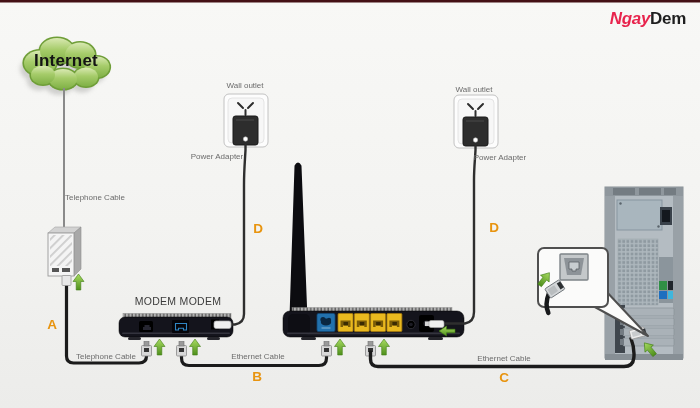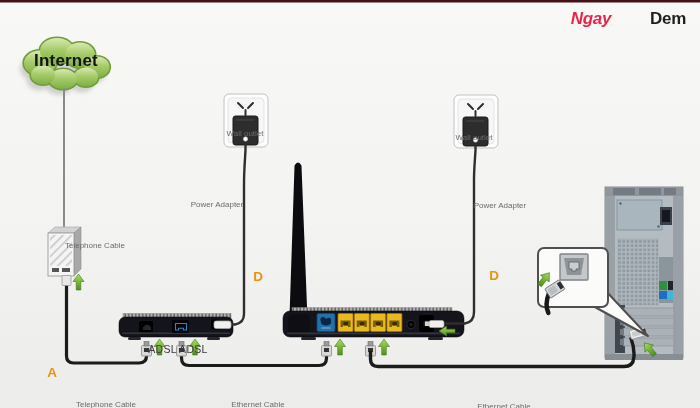--- a/index.html
+++ b/index.html
@@ -1,27 +1,27 @@
 <!DOCTYPE html>
 <html><head>
 <meta charset="utf-8">
 <style>
   html,body{margin:0;padding:0;background:#e9e9e7;font-family:"Liberation Sans",sans-serif;}
   .stage{position:relative;width:700px;height:408px;overflow:hidden;
          background:linear-gradient(180deg,#f8f8f6 0%,#f3f3f1 55%,#ececea 100%);}
   svg{position:absolute;left:0;top:0;}
-  .lbl{position:absolute;transform:translate(-50%,-50%);white-space:nowrap;line-height:1;margin-top:48px;}
+  .lbl{position:absolute;transform:translate(-50%,-50%);white-space:nowrap;line-height:1;}
   .small{font-size:8px;color:#6b6b6b;}
   .device{font-size:10.5px;color:#3c3c3c;font-weight:500;letter-spacing:.3px;}
   .letter{font-size:13.5px;color:#e8940f;font-weight:bold;}
   .cloud-text{position:absolute;transform:translate(-50%,-50%);left:66px;top:61px;
               font-size:17px;font-weight:bold;color:#141414;letter-spacing:.2px;}
   .logo{position:absolute;top:9px;right:14px;font-size:17px;font-weight:bold;letter-spacing:-0.3px;}
   .logo .p1{color:#e8244d;font-style:italic;}
-  .logo .p2{color:#1f1f1f;margin-left:39px;}
+  .logo .p2{color:#1f1f1f;}
 </style>
 </head>
 <body>
 
 <div class="stage">
 
 <svg width="700" height="408" viewBox="0 0 700 408">
   <defs>
     <linearGradient id="gradCloud" x1="0" y1="0" x2="0" y2="1">
       <stop offset="0" stop-color="#d9e9b2"></stop>
@@ -270,20 +270,20 @@
 <div class="logo"><span class="p1">Ngay</span><span class="p2">Dem</span></div>
 
 <div class="lbl small" style="left:245px;top:86px">Wall outlet</div>
 <div class="lbl small" style="left:474px;top:90px">Wall outlet</div>
 <div class="lbl small" style="left:217px;top:157px">Power Adapter</div>
 <div class="lbl small" style="left:500px;top:158px">Power Adapter</div>
 <div class="lbl small" style="left:95px;top:198px">Telephone Cable</div>
 <div class="lbl small" style="left:106px;top:357px">Telephone Cable</div>
 <div class="lbl small" style="left:258px;top:357px">Ethernet Cable</div>
 <div class="lbl small" style="left:504px;top:359px">Ethernet Cable</div>
-<div class="lbl device" style="left:178px;top:301px">ADSL ADSL</div>
+<div class="lbl device" style="left:178px;top:301px">MODEM MODEM</div>
 <div class="lbl letter" style="left:52px;top:325px">A</div>
 <div class="lbl letter" style="left:257px;top:377px">B</div>
 <div class="lbl letter" style="left:504px;top:378px">C</div>
 <div class="lbl letter" style="left:258px;top:229px">D</div>
 <div class="lbl letter" style="left:494px;top:228px">D</div>
 
 </div>
 
 </body></html>

